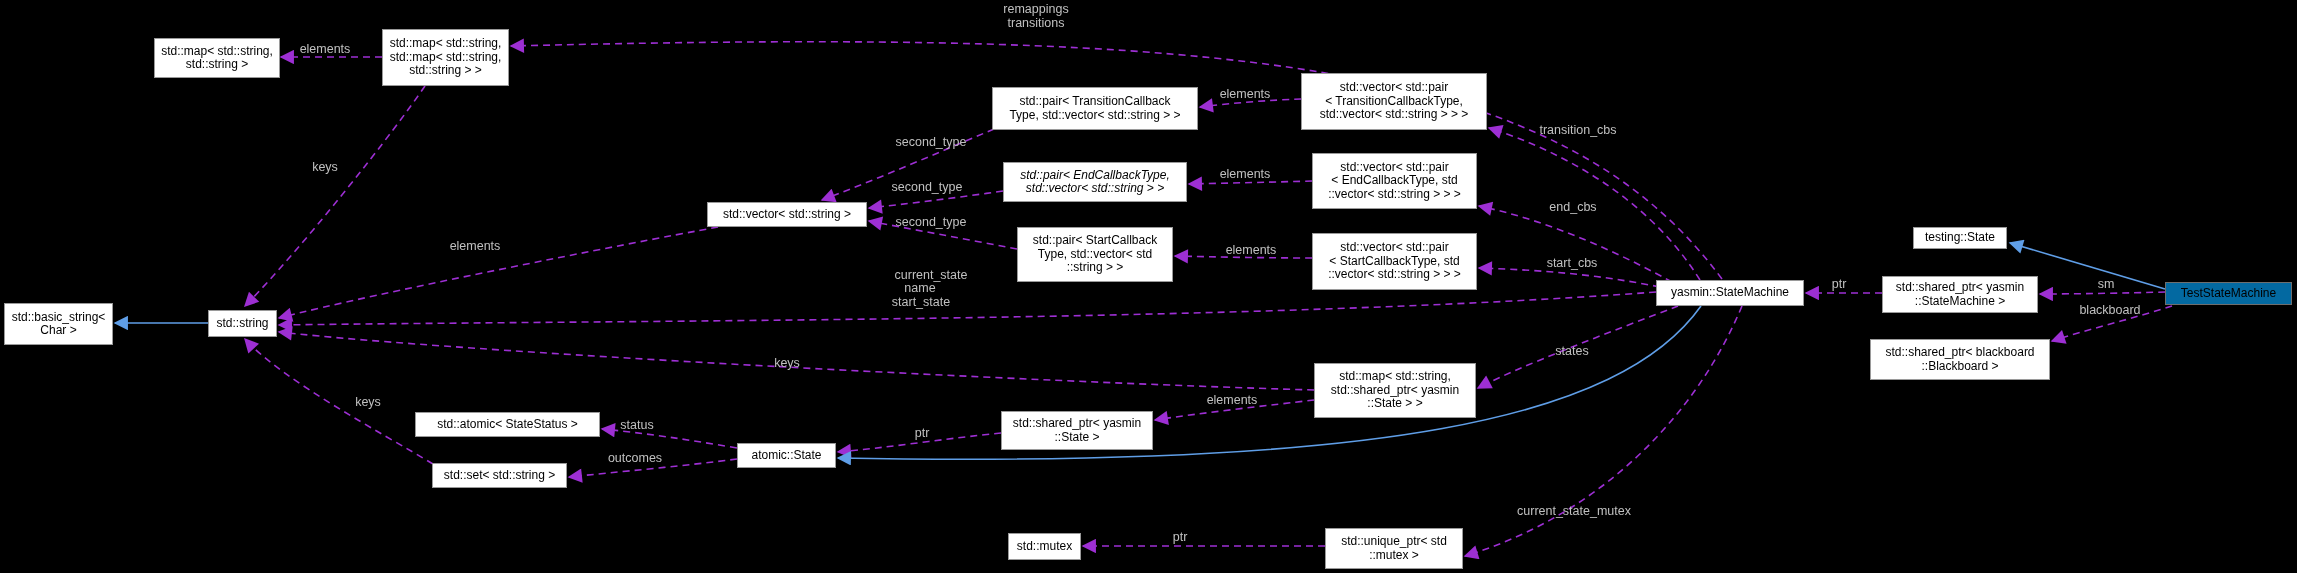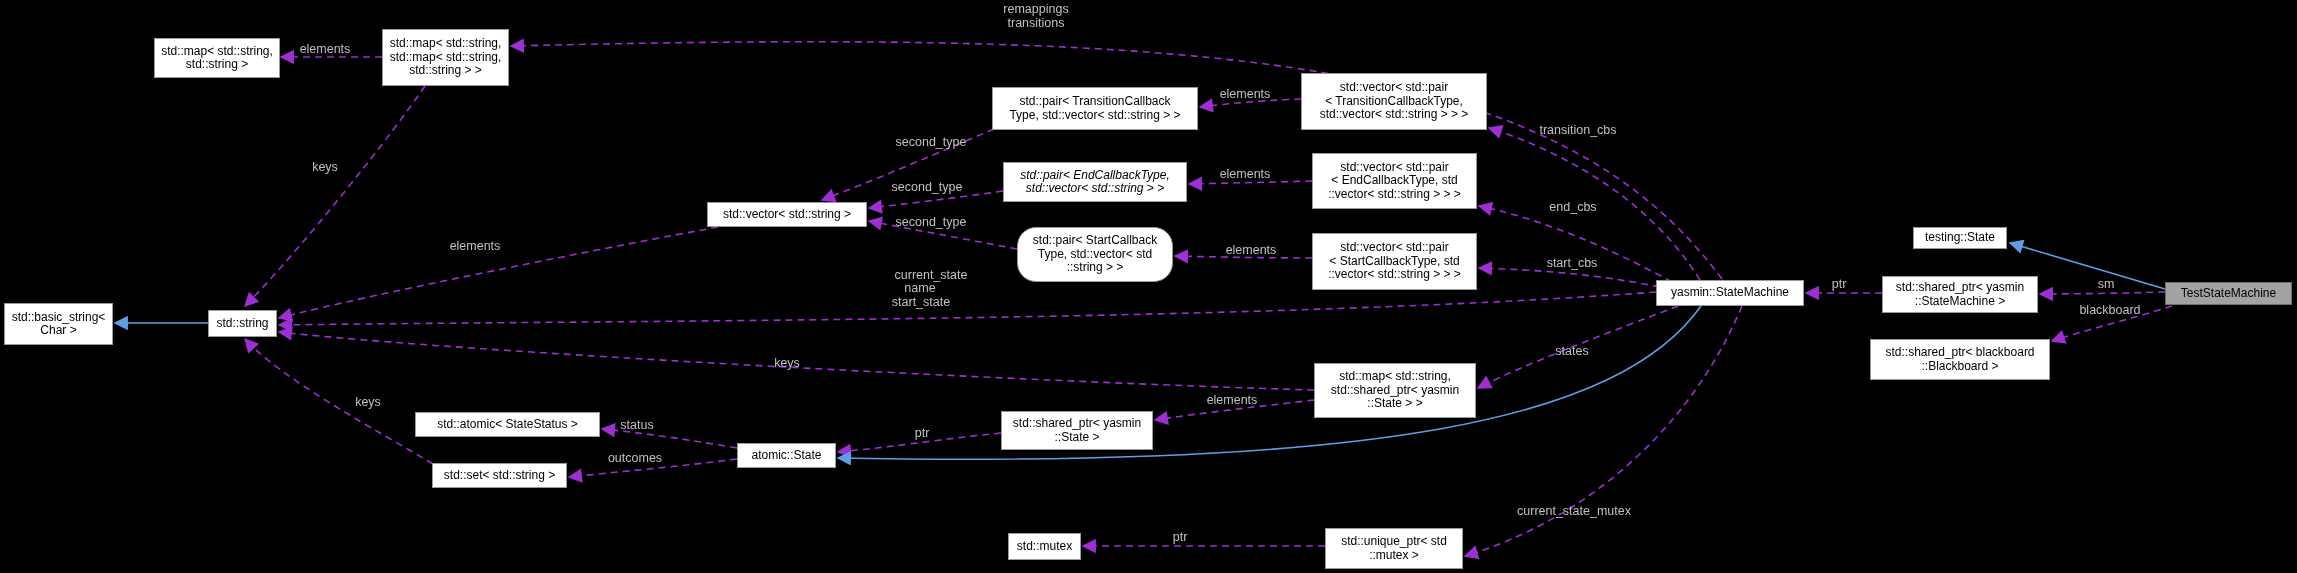--- a/index.html
+++ b/index.html
@@ -21,21 +21,21 @@
     flex-direction:column;
     align-items:center;
     justify-content:center;
     font-size:12px;
     line-height:13.5px;
     text-align:center;
     white-space:nowrap;
     z-index:2;
     cursor:pointer;
   }
-  .node.current{background:#a3a3a3;border-color:#6e6e6e;}
+  .node.current{background:#0369a1;border-color:#6e6e6e;}
   .edge-label{
     font-size:12.5px;
     font-family:"Liberation Sans", sans-serif;
   }
 </style>
 </head>
 <body>
 
 <div id="stage">
   <svg id="edge-layer" width="2297" height="573">
@@ -120,21 +120,21 @@
       <span>std::string &gt; &gt;</span>
     </div>
     <div class="node" style="left: 992px; top: 87px; width: 206px; height: 43px;">
       <span>std::pair&lt; TransitionCallback</span>
       <span>Type, std::vector&lt; std::string &gt; &gt;</span>
     </div>
     <div class="node" style="left: 1003px; top: 162px; width: 184px; height: 40px; font-style: italic;">
       <span>std::pair&lt; EndCallbackType,</span>
       <span>std::vector&lt; std::string &gt; &gt;</span>
     </div>
-    <div class="node" style="left: 1017px; top: 227px; width: 156px; height: 55px; border-radius: 19px;">
+    <div class="node" style="left: 1017px; top: 227px; width: 156px; height: 55px;">
       <span>std::pair&lt; StartCallback</span>
       <span>Type, std::vector&lt; std</span>
       <span>::string &gt; &gt;</span>
     </div>
     <div class="node" style="left: 1301px; top: 73px; width: 186px; height: 57px;">
       <span>std::vector&lt; std::pair</span>
       <span>&lt; TransitionCallbackType,</span>
       <span>std::vector&lt; std::string &gt; &gt; &gt;</span>
     </div>
     <div class="node" style="left: 1312px; top: 153px; width: 165px; height: 56px;">

